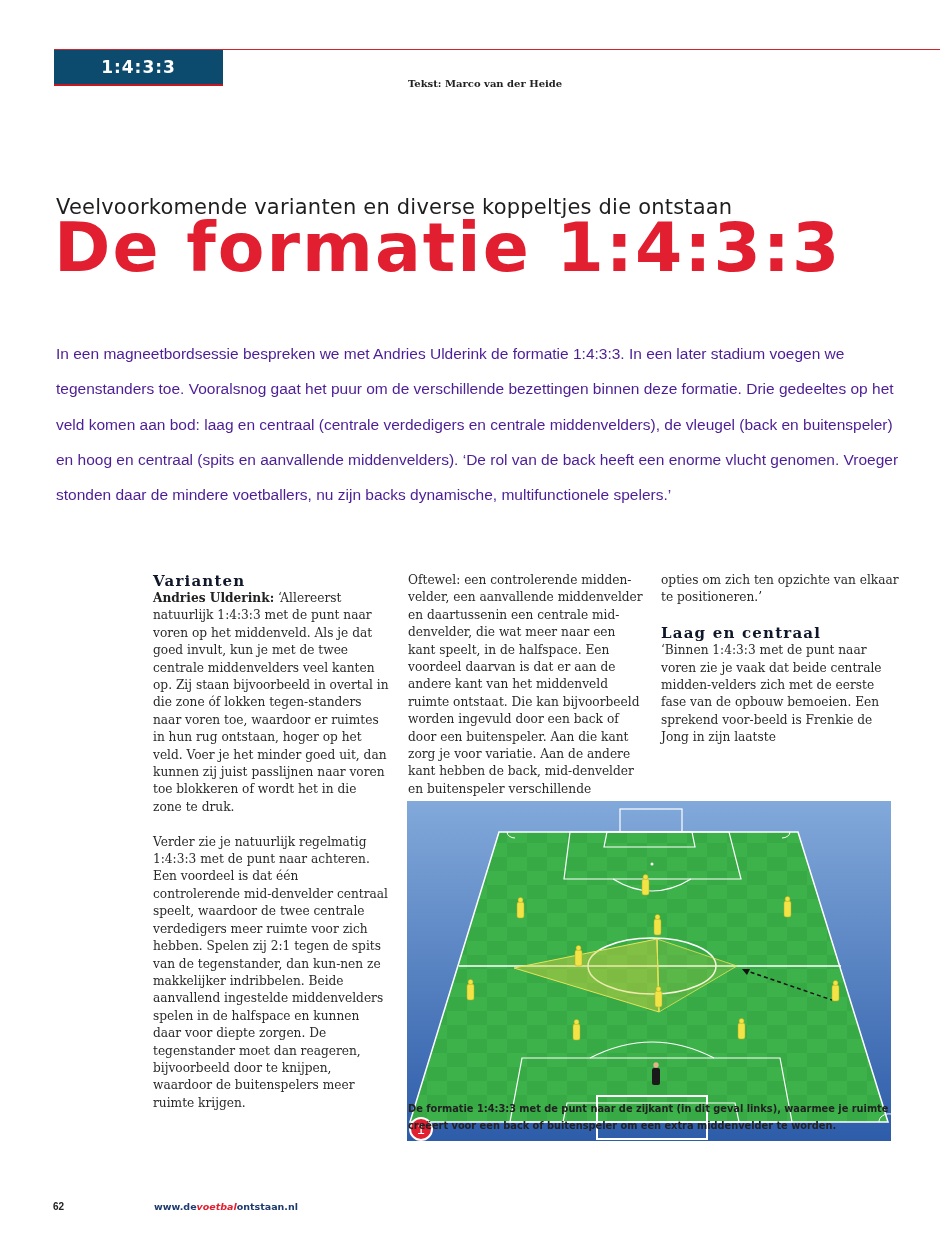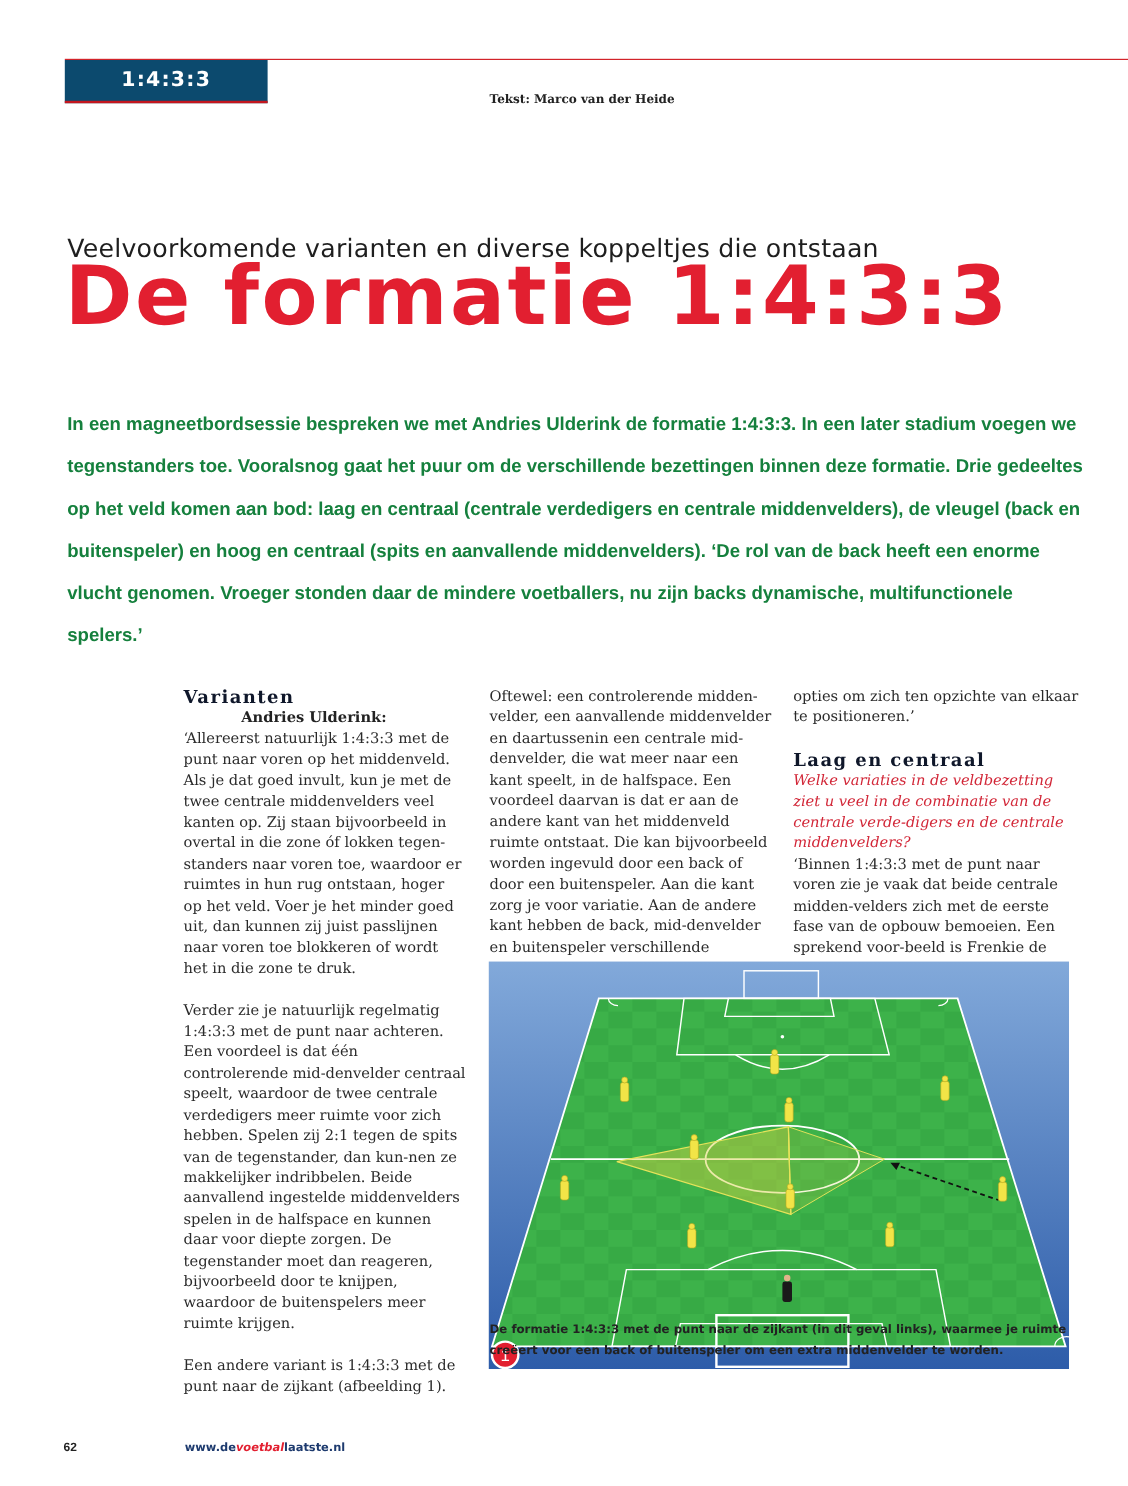--- a/index.html
+++ b/index.html
@@ -2,30 +2,30 @@
 <html><head>
 <meta charset="utf-8">
 <style>
   html, body { margin: 0; padding: 0; background: #ffffff; }
   body { width: 940px; height: 1238px; position: relative; overflow: hidden; font-family: "DejaVu Sans", sans-serif; color: #1e1e1e; }
   .top-rule { position: absolute; left: 54px; top: 49px; width: 886px; height: 1px; background: #d2232a; }
   .section-tab { position: absolute; left: 54px; top: 50px; width: 169px; height: 36px; background: #0c4a6e; color: #fff; font-family: "DejaVu Sans", sans-serif; font-weight: bold; font-size: 17px; letter-spacing: 1px; display: flex; align-items: center; justify-content: center; border-bottom: 2px solid #c4171f; box-sizing: border-box; }
   .byline { position: absolute; left: 408px; top: 78px; font-family: "DejaVu Serif", serif; font-weight: bold; font-size: 10px; color: #222; }
   .subtitle { position: absolute; left: 56px; top: 152px; font-family: "DejaVu Sans", sans-serif; font-size: 21px; color: #1e1e1e; letter-spacing: 0.2px; margin-top: 43px; }
   .title { position: absolute; left: 54px; top: 214px; font-family: "DejaVu Sans", sans-serif; font-weight: bold; font-size: 68px; color: #e21f30; letter-spacing: 2px; line-height: 1; }
-  .intro { position: absolute; left: 56px; top: 336px; width: 850px; font-family: "Liberation Sans", sans-serif; font-weight: bold; font-size: 15.5px; line-height: 35.3px; color: #15803d; }
+  .intro { position: absolute; left: 56px; top: 336px; width: 850px; font-family: "Liberation Sans", sans-serif; font-weight: normal; font-size: 15.5px; line-height: 35.3px; color: #4c1d95; }
   .col { position: absolute; top: 572px; width: 236px; font-family: "DejaVu Serif", serif; font-size: 12.2px; line-height: 17.4px; color: #2a2a2a; }
   .col1 { left: 153px; }
   .col2 { left: 408px; }
   .col3 { left: 661px; width: 240px; }
   .col p { margin: 0; }
   .col .gap { height: 17.4px; }
   .heading { font-family: "DejaVu Serif", serif; font-weight: bold; color: #0f172a; font-size: 15px; letter-spacing: 1.2px; line-height: 18px; }
   .question { font-style: italic; color: #d22637; }
-  .speaker { font-weight: bold; color: #222; margin-left: 48px; }
+  .speaker { font-weight: bold; color: #222; }
   .figure { position: absolute; left: 407px; top: 801px; width: 484px; height: 340px; overflow: hidden; }
   .figure svg { display: block; }
   .badge { position: absolute; left: 409px; top: 1117px; width: 24px; height: 24px; border-radius: 50%; background: #e21f30; border: 2px solid #fff; color: #fff; font-family: "Liberation Sans", sans-serif; font-size: 14px; display: flex; align-items: center; justify-content: center; box-sizing: border-box; }
   .caption { position: absolute; left: 408px; top: 1100px; width: 500px; font-family: "DejaVu Sans", sans-serif; font-weight: bold; font-size: 9.8px; line-height: 17px; color: #222; }
   .page-num { position: absolute; left: 53px; top: 1201px; font-family: Liberation Sans, sans-serif; font-weight: bold; font-size: 10px; color: #222; }
   .site { position: absolute; left: 154px; top: 1201px; font-family: "DejaVu Sans", sans-serif; font-weight: bold; font-size: 9.5px; color: #1d3a6e; }
   .site .accent { color: #e21f30; font-style: italic; }
 </style>
 </head>
 <body>
@@ -37,32 +37,30 @@
 <div class="subtitle">Veelvoorkomende varianten en diverse koppeltjes die ontstaan</div>
 <div class="title">De formatie 1:4:3:3</div>
 <div class="intro">In een magneetbordsessie bespreken we met Andries Ulderink de formatie 1:4:3:3. In een later stadium voegen we tegenstanders toe. Vooralsnog gaat het puur om de verschillende bezettingen binnen deze formatie. Drie gedeeltes op het veld komen aan bod: laag en centraal (centrale verdedigers en centrale middenvelders), de vleugel (back en buitenspeler) en hoog en centraal (spits en aanvallende middenvelders). ‘De rol van de back heeft een enorme vlucht genomen. Vroeger stonden daar de mindere voetballers, nu zijn backs dynamische, multifunctionele spelers.’</div>
 
 <div class="col col1">
   <div class="heading">Varianten</div>
   <p><span class="speaker">Andries Ulderink:</span> <span>‘Allereerst natuurlijk 1:4:3:3 met de punt naar voren op het middenveld. Als je dat goed invult, kun je met de twee centrale middenvelders veel kanten op. Zij staan bijvoorbeeld in overtal in die zone óf lokken tegen-standers naar voren toe, waardoor er ruimtes in hun rug ontstaan, hoger op het veld. Voer je het minder goed uit, dan kunnen zij juist passlijnen naar voren toe blokkeren of wordt het in die zone te druk.</span></p>
   <div class="gap"></div>
   <p>Verder zie je natuurlijk regelmatig 1:4:3:3 met de punt naar achteren. Een voordeel is dat één controlerende mid-denvelder centraal speelt, waardoor de twee centrale verdedigers meer ruimte voor zich hebben. Spelen zij 2:1 tegen de spits van de tegenstander, dan kun-nen ze makkelijker indribbelen. Beide aanvallend ingestelde middenvelders spelen in de halfspace en kunnen daar voor diepte zorgen. De tegenstander moet dan reageren, bijvoorbeeld door te knijpen, waardoor de buitenspelers meer ruimte krijgen.</p>
   <div class="gap"></div>
-  <p>Een andere variant is 1:4:3:3 met de punt naar de zijkant (afbeelding 1).</p>
 </div>
 
 <div class="col col2">
   <p>Oftewel: een controlerende midden-velder, een aanvallende middenvelder en daartussenin een centrale mid-denvelder, die wat meer naar een kant speelt, in de halfspace. Een voordeel daarvan is dat er aan de andere kant van het middenveld ruimte ontstaat. Die kan bijvoorbeeld worden ingevuld door een back of door een buitenspeler. Aan die kant zorg je voor variatie. Aan de andere kant hebben de back, mid-denvelder en buitenspeler verschillende</p>
 </div>
 
 <div class="col col3">
   <p>opties om zich ten opzichte van elkaar te positioneren.’</p>
   <div class="gap"></div>
   <div class="heading">Laag en centraal</div>
-  <p class="question">Welke variaties in de veldbezetting ziet u veel in de combinatie van de centrale verde-digers en de centrale middenvelders?</p>
   <p>‘Binnen 1:4:3:3 met de punt naar voren zie je vaak dat beide centrale midden-velders zich met de eerste fase van de opbouw bemoeien. Een sprekend voor-beeld is Frenkie de Jong in zijn laatste</p>
 </div>
 
 <div class="figure">
   <svg width="484" height="340" viewBox="0 0 484 340" xmlns="http://www.w3.org/2000/svg">
     <defs>
       <linearGradient id="bg" x1="0" y1="0" x2="0" y2="1">
         <stop offset="0" stop-color="#82a9da"></stop>
         <stop offset="1" stop-color="#2d5ca9"></stop>
       </linearGradient>
@@ -149,13 +147,13 @@
     <g fill="#1a1a1a">
         <rect x="245" y="267" width="8" height="17" rx="2"></rect>
         <circle cx="249" cy="264" r="2.7" fill="#e2b48a"></circle>
       </g>
   </svg>
 </div>
 <div class="badge">1</div>
 <div class="caption">De formatie 1:4:3:3 met de punt naar de zijkant (in dit geval links), waarmee je ruimte creëert voor een back of buitenspeler om een extra middenvelder te worden.</div>
 
 <div class="page-num">62</div>
-<div class="site"><span>www.de</span><span class="accent">voetbal</span><span>laatste.nl</span></div>
+<div class="site"><span>www.de</span><span class="accent">voetbal</span><span>ontstaan.nl</span></div>
 
 </body></html>

